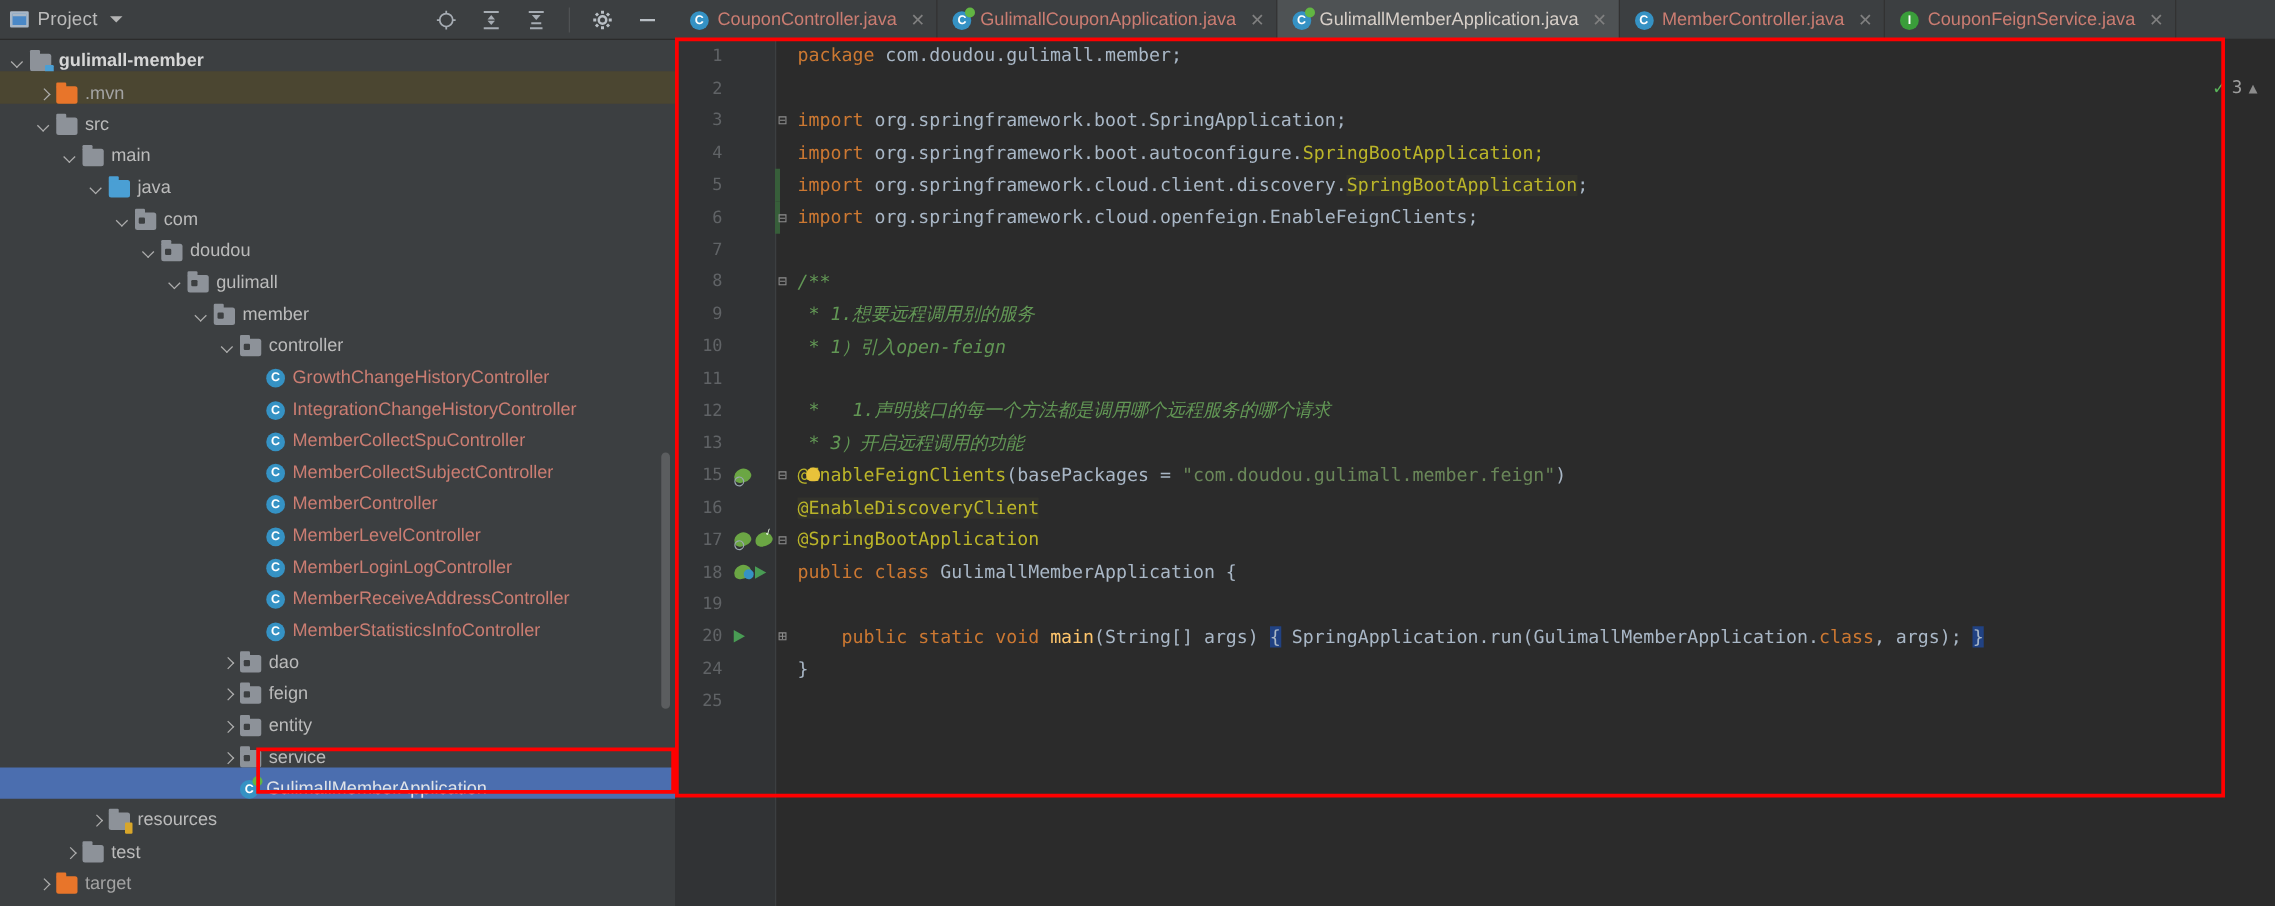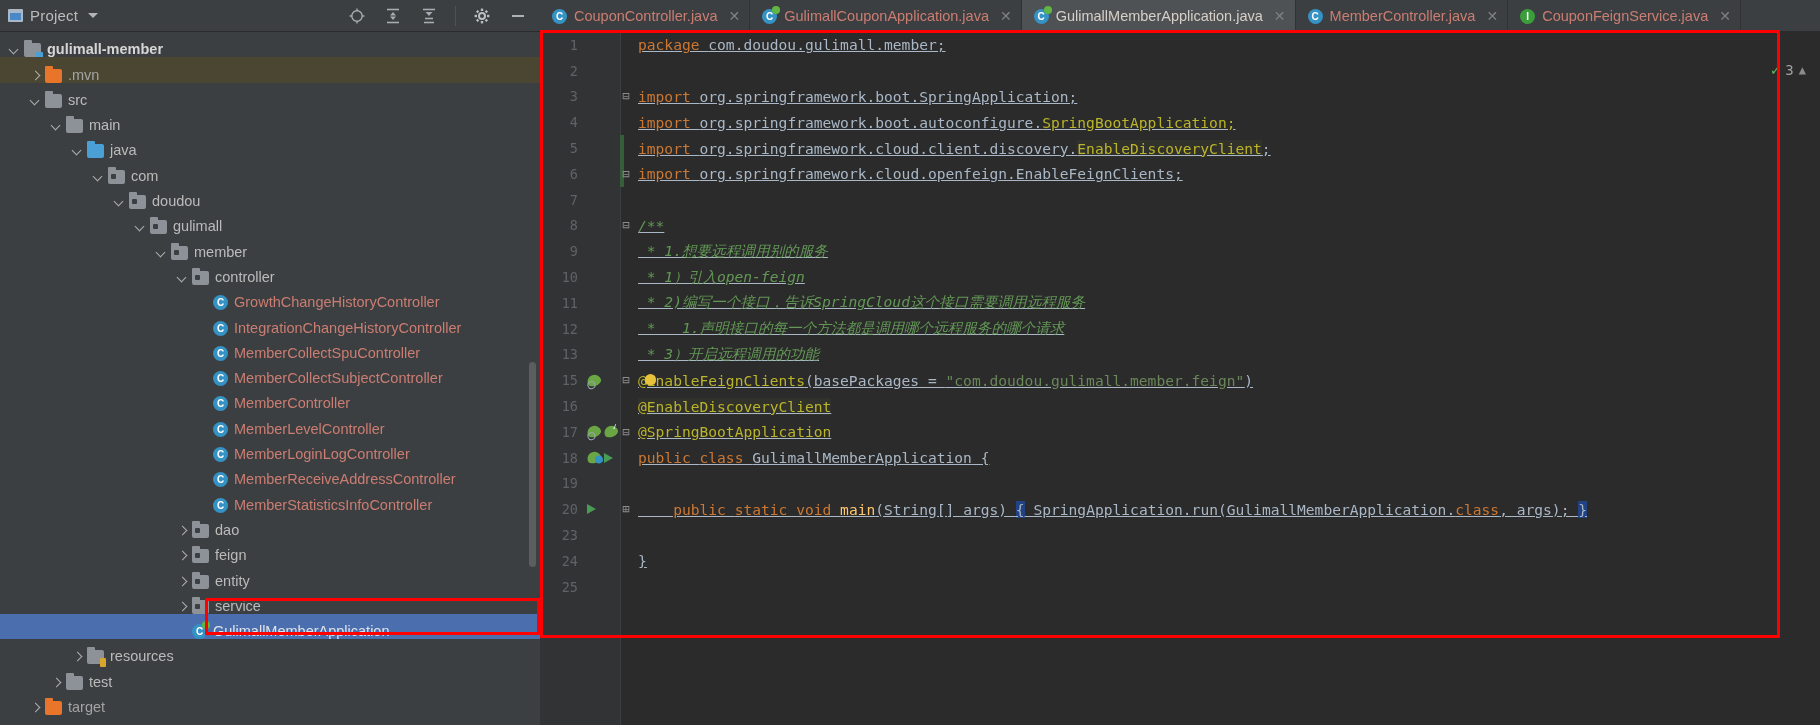--- a/index.html
+++ b/index.html
@@ -175,21 +175,21 @@
   .code-area {
     position: absolute; left: 0; top: 0; right: 0; bottom: 0;
     font-family: "DejaVu Sans Mono", monospace; font-size: 14.6px;
   }
   .cline { height: 25.8px; display: flex; align-items: center; position: relative; white-space: pre; }
   .lnum {
     width: 44px; flex: 0 0 44px; text-align: right; padding-right: 6px;
     color: #606366; font-size: 13.5px; font-family: "DejaVu Sans Mono", monospace;
   }
   .gmark { width: 36px; flex: 0 0 36px; display: flex; align-items: center; gap: 3px; padding-left: 3px;}
-  .ctext { padding-left: 18px; color: #a9b7c6; text-decoration: underline; }
+  .ctext { padding-left: 18px; color: #a9b7c6; }
   .fold {
     position: absolute; left: 80px; width: 12px; text-align: center;
     color: #8c8c8c; font-size: 12px; font-family: "DejaVu Sans Mono", monospace;
   }
   
   .kw { color: #cc7832; }
   .str { color: #6a8759; }
   .ann { color: #bbb529; }
   .cmt { color: #629755; font-style: italic; }
   .ident { color: #a9b7c6; }
@@ -501,36 +501,35 @@
       </div>
 
     <div class="editor-pane">
       <div class="gutter-bg"></div>
       <div class="fold-strip"></div>
       <div class="code-area" id="code-area">
           <div class="cline"><span class="lnum">1</span><span class="gmark"></span><span class="ctext"><span class="kw">package </span><span class="ident">com.doudou.gulimall.member;</span></span></div>
           <div class="cline"><span class="lnum">2</span><span class="gmark"></span><span class="ctext"></span></div>
           <div class="cline"><span class="lnum">3</span><span class="gmark"></span><span class="fold">⊟</span><span class="ctext"><span class="kw">import </span><span class="ident">org.springframework.boot.SpringApplication;</span></span></div>
           <div class="cline"><span class="lnum">4</span><span class="gmark"></span><span class="ctext"><span class="kw">import </span><span class="ident">org.springframework.boot.autoconfigure.</span><span class="ann">SpringBootApplication;</span></span></div>
-          <div class="cline"><span class="line-hl-green" style="left:80px;width:4px;right:auto;background:#375e3a"></span><span class="lnum">5</span><span class="gmark"></span><span class="ctext"><span class="kw">import </span><span class="ident">org.springframework.cloud.client.discovery.</span><span class="ann hl-yellow">EnableDiscoveryClient</span><span class="ident">;</span></span></div>
+          <div class="cline"><span class="line-hl-green" style="left:80px;width:4px;right:auto;background:#375e3a"></span><span class="lnum">5</span><span class="gmark"></span><span class="ctext"><span class="kw">import </span><span class="ident">org.springframework.cloud.client.discovery.</span><span class="ann hl-yellow">SpringBootApplication</span><span class="ident">;</span></span></div>
           <div class="cline"><span class="line-hl-green" style="left:80px;width:4px;right:auto;background:#375e3a"></span><span class="lnum">6</span><span class="gmark"></span><span class="fold">⊟</span><span class="ctext"><span class="kw">import </span><span class="ident">org.springframework.cloud.openfeign.EnableFeignClients;</span></span></div>
           <div class="cline"><span class="lnum">7</span><span class="gmark"></span><span class="ctext"></span></div>
           <div class="cline"><span class="lnum">8</span><span class="gmark"></span><span class="fold">⊟</span><span class="ctext"><span class="cmt">/**</span></span></div>
           <div class="cline"><span class="lnum">9</span><span class="gmark"></span><span class="ctext"><span class="cmt"> * 1.想要远程调用别的服务</span></span></div>
           <div class="cline"><span class="lnum">10</span><span class="gmark"></span><span class="ctext"><span class="cmt"> * 1）引入open-feign</span></span></div>
-          <div class="cline"><span class="lnum">11</span><span class="gmark"></span><span class="ctext"><span class="cmt"> * 2)编写一个接口，告诉SpringCloud这个接口需要调用远程服务</span></span></div>
+          <div class="cline"><span class="lnum">11</span><span class="gmark"></span></div>
           <div class="cline"><span class="lnum">12</span><span class="gmark"></span><span class="ctext"><span class="cmt"> *   1.声明接口的每一个方法都是调用哪个远程服务的哪个请求</span></span></div>
           <div class="cline"><span class="lnum">13</span><span class="gmark"></span><span class="ctext"><span class="cmt"> * 3）开启远程调用的功能</span></span></div>
           <div class="cline"><span class="lnum">15</span><span class="gmark"><span class="bean mag"></span></span><span class="fold">⊟</span><span class="ctext"><span class="bulb" style="position:absolute;left:105px;top:7px"></span><span class="ann">@EnableFeignClients</span><span class="ident">(basePackages = </span><span class="str">"com.doudou.gulimall.member.feign"</span><span class="ident">)</span></span></div>
           <div class="cline"><span class="lnum">16</span><span class="gmark"></span><span class="ctext"><span class="ann hl-yellow">@EnableDiscoveryClient</span></span></div>
           <div class="cline"><span class="lnum">17</span><span class="gmark"><span class="bean mag"></span><span class="bean chk"></span></span><span class="fold">⊟</span><span class="ctext"><span class="ann">@SpringBootApplication</span></span></div>
           <div class="cline"><span class="lnum">18</span><span class="gmark"><span class="bean bl"></span><span class="playtri"></span></span><span class="ctext"><span class="kw">public </span><span class="kw">class </span><span class="ident">GulimallMemberApplication</span><span class="ident"> {</span></span></div>
           <div class="cline"><span class="lnum">19</span><span class="gmark"></span><span class="ctext"></span></div>
           <div class="cline"><span class="lnum">20</span><span class="gmark"><span class="playtri"></span></span><span class="fold">⊞</span><span class="ctext"><span class="kw">    public </span><span class="kw">static </span><span class="kw">void </span><span class="fn">main</span><span class="ident">(String[] args) </span><span class="ident hl-sel">{</span><span class="ident"> SpringApplication.</span><span class="ident">run</span><span class="ident">(GulimallMemberApplication.</span><span class="kw">class</span><span class="ident">, args); </span><span class="ident hl-sel">}</span></span></div>
-          <div class="cline"><span class="lnum">23</span><span class="gmark"></span><span class="ctext"></span></div>
           <div class="cline"><span class="lnum">24</span><span class="gmark"></span><span class="ctext"><span class="ident">}</span></span></div>
           <div class="cline"><span class="lnum">25</span><span class="gmark"></span><span class="ctext"></span></div>
         </div>
       <div class="indicator">
         <span class="check-green">✓</span>
         <span>3</span>
         <span class="up-caret">▲</span>
       </div>
     </div>
   </div>

